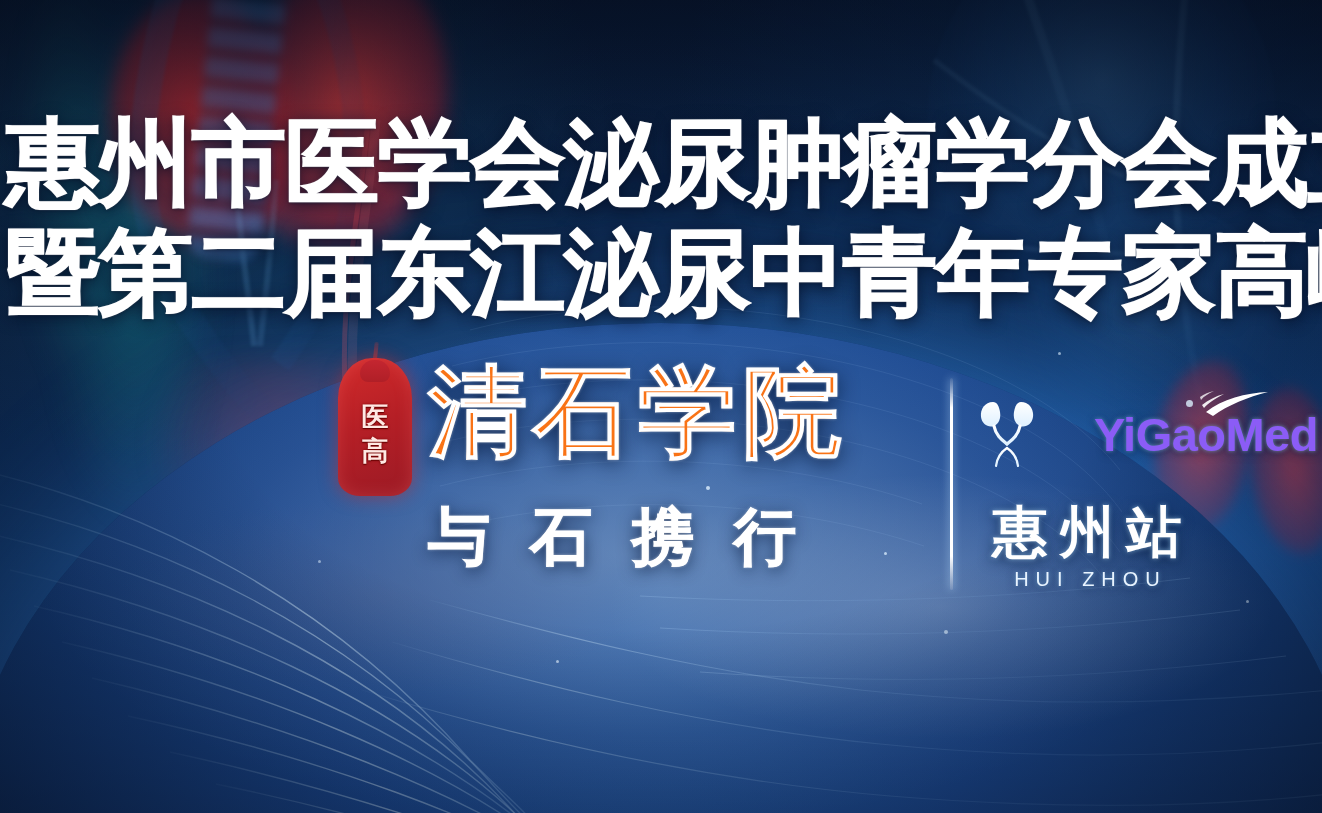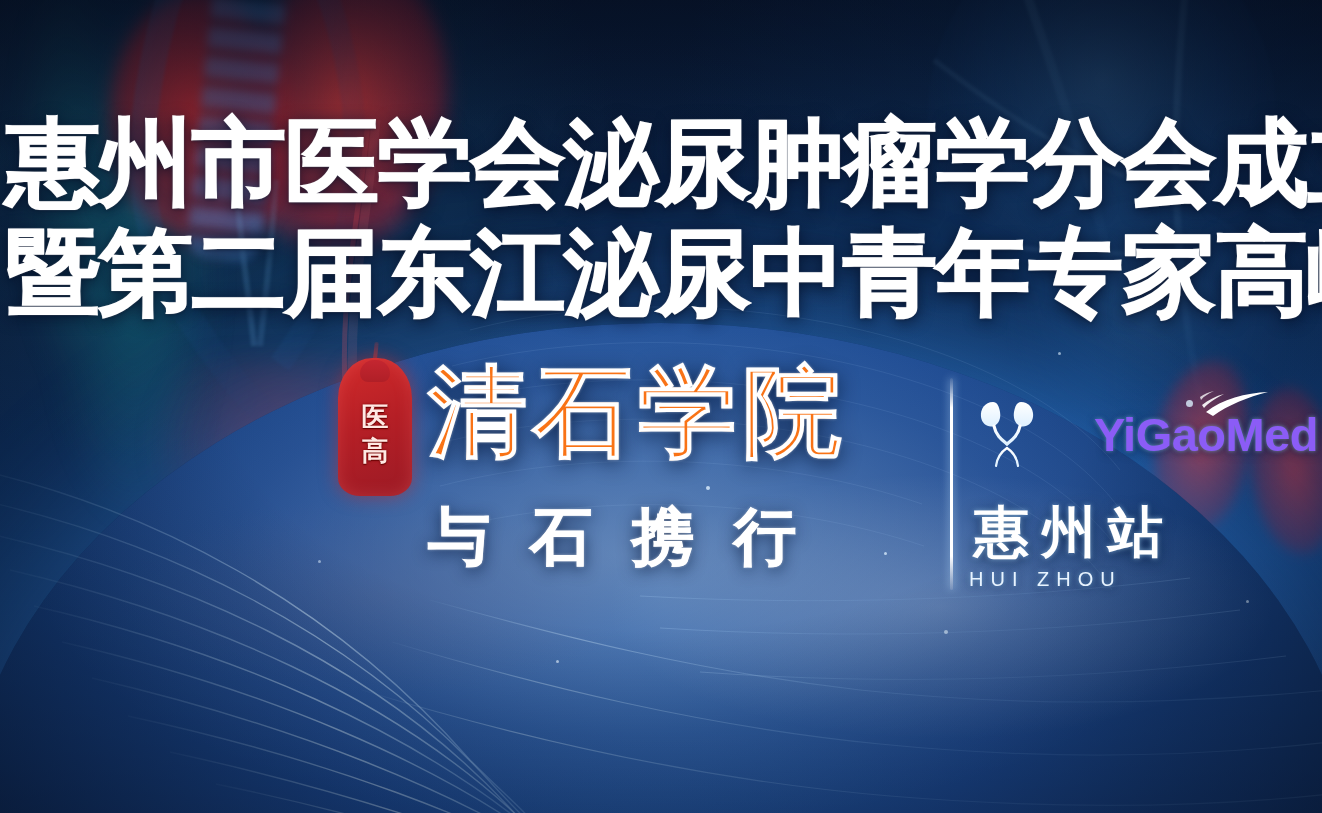--- a/index.html
+++ b/index.html
@@ -205,21 +205,21 @@
   .yg-wordwrap{position:relative;}
   .yg-word{
     color:#8b5cf6;font-size:47px;line-height:46px;font-weight:700;
     letter-spacing:-.5px;white-space:nowrap;
     text-shadow:0 0 4px rgba(160,215,255,.55),0 2px 10px rgba(5,25,60,.8);
     margin-left:48px;
   }
   .yg-swoosh{position:absolute;right:48px;top:-21px;width:70px;height:28px;}
 
   .hz{
-    position:absolute;left:962px;top:500px;width:250px;text-align:left;
+    position:absolute;left:962px;top:500px;width:250px;text-align:center;
   }
   .hz-cn{
     color:#ffffff;font-size:55px;line-height:64px;font-weight:700;
     letter-spacing:12px;white-space:nowrap;padding-left:12px;
     text-shadow:0 0 5px rgba(170,220,255,.6),0 3px 14px rgba(5,25,60,.85);
   }
   .hz-py{
     color:#e8f4ff;font-size:20px;line-height:26px;font-weight:400;
     letter-spacing:7px;white-space:nowrap;padding-left:7px;margin-top:2px;
     text-shadow:0 0 5px rgba(150,210,255,.6),0 2px 8px rgba(5,25,60,.8);

